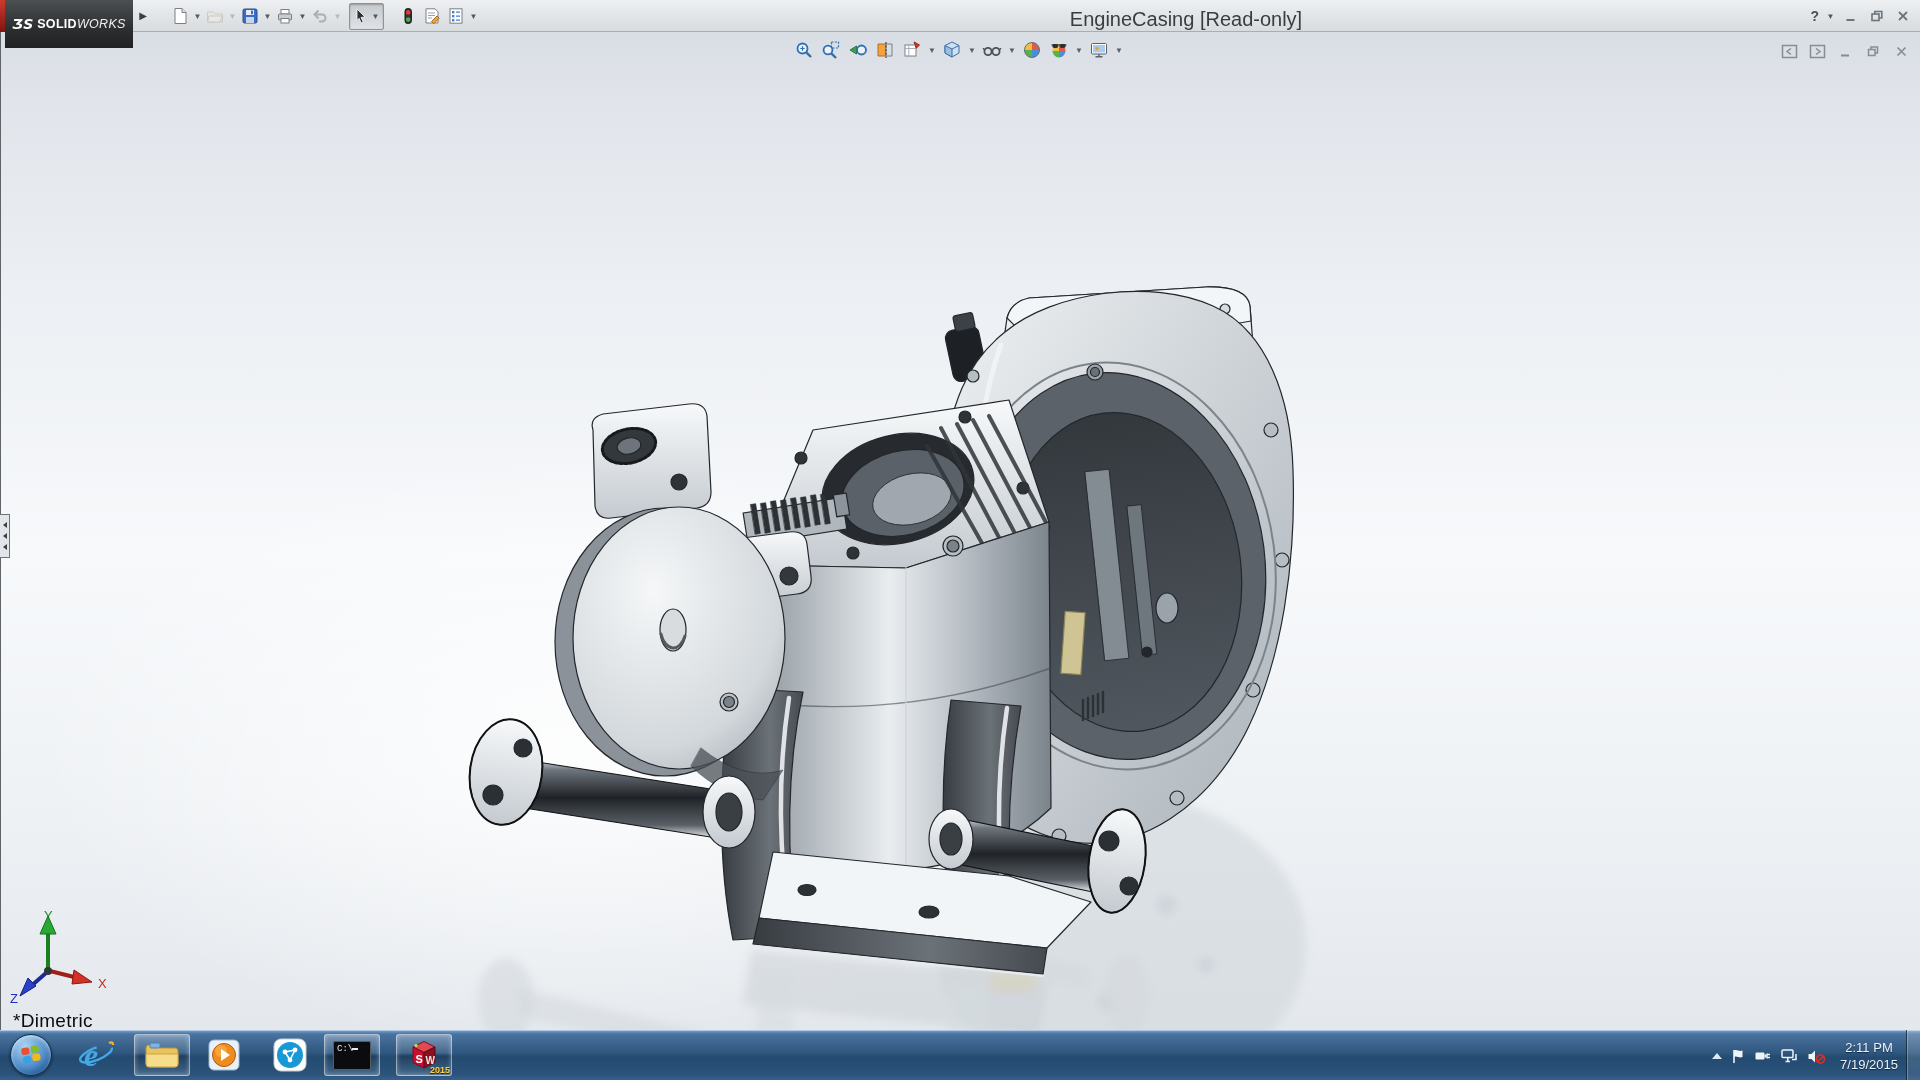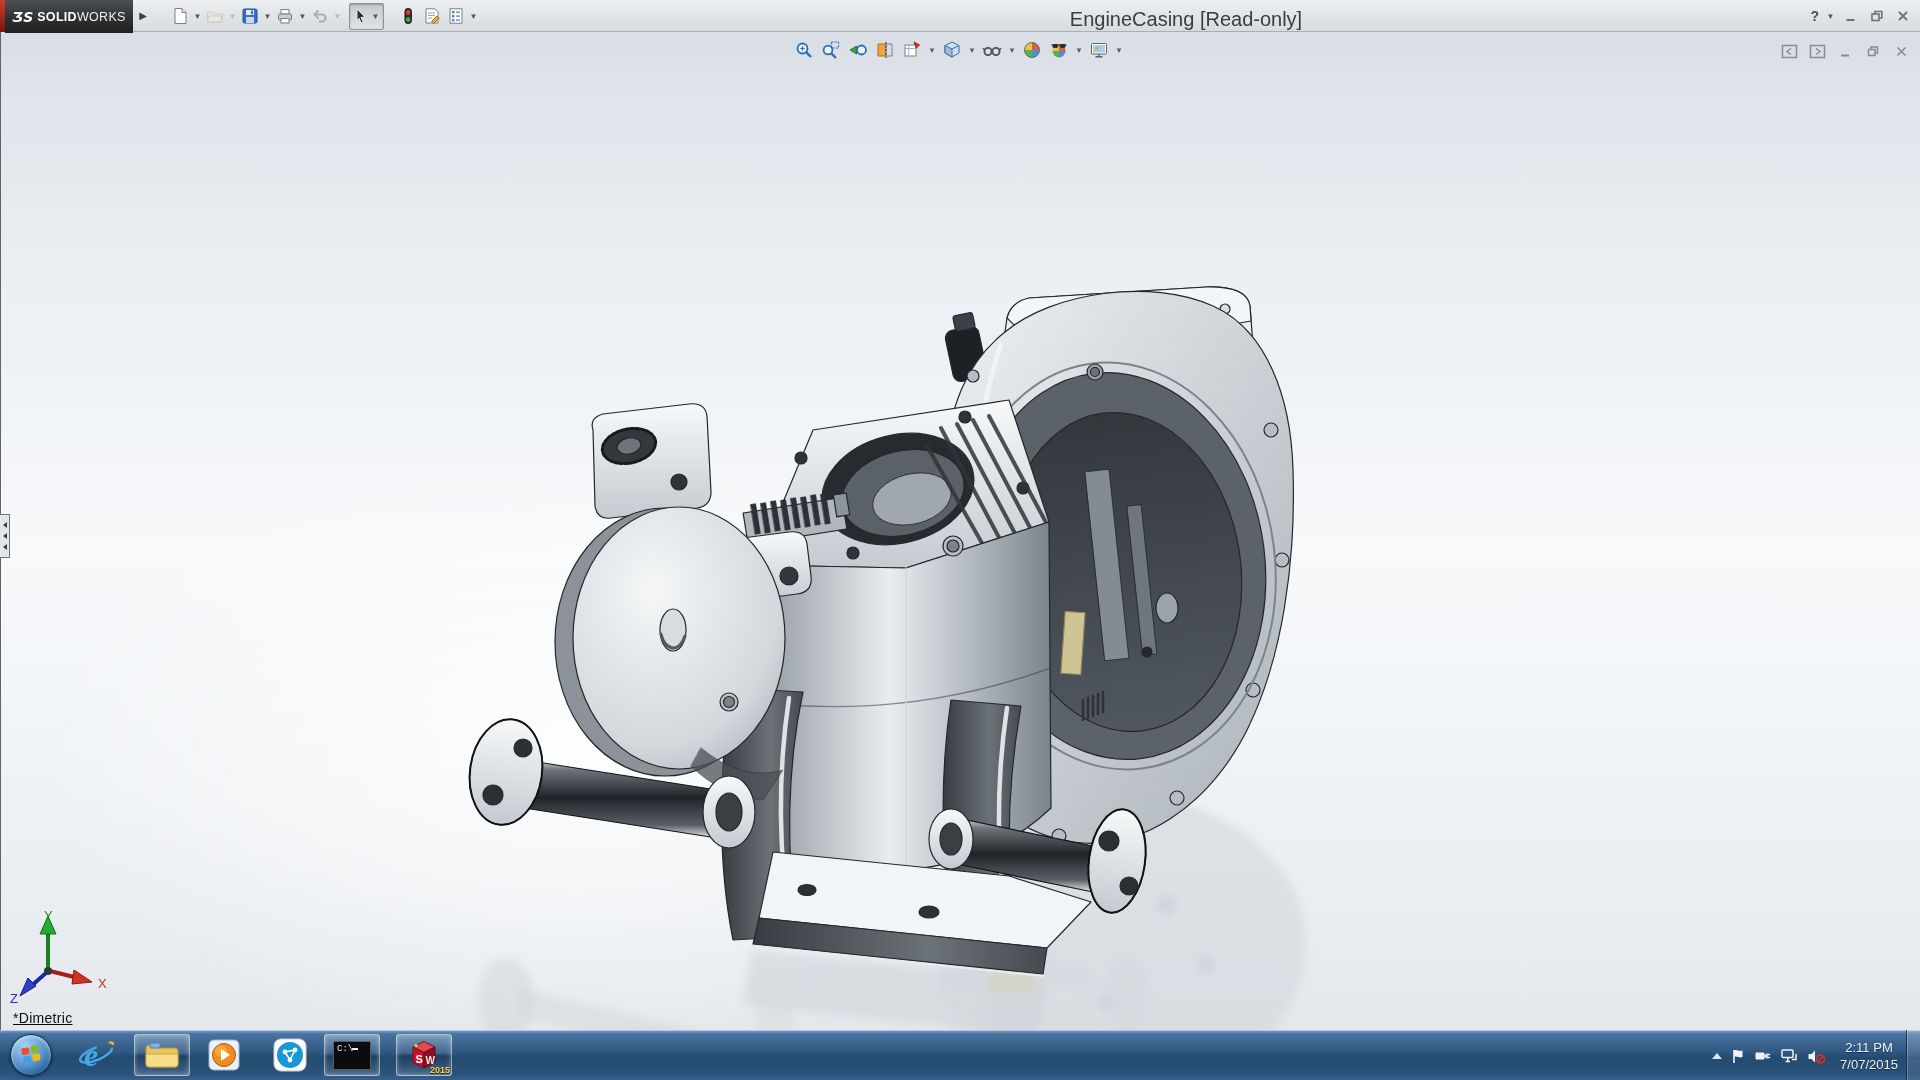--- a/index.html
+++ b/index.html
@@ -6,28 +6,28 @@
   html,body { width:1920px; height:1080px; overflow:hidden; }
   body { font-family:"Liberation Sans", sans-serif; background:#000; }
   .screen { position:relative; width:1920px; height:1080px; background:#e8ebef; overflow:hidden; }
 
   
   .titlebar { position:absolute; top:0; left:0; width:1920px; height:32px;
     background:linear-gradient(180deg,#eef0f2 0%,#e3e6e9 45%,#d9dcdf 100%);
     border-bottom:1px solid #a9aeb3; z-index:30; }
   .red-sliver { position:absolute; left:0; top:0; width:5px; height:32px;
     background:linear-gradient(180deg,#d03a2e,#7e1410); }
-  .logo-block { position:absolute; left:5px; top:0; width:128px; height:33px;
+  .logo-block { position:absolute; left:5px; top:0; width:128px; height:48px;
     background:linear-gradient(180deg,#4d5052 0%,#2c2e30 60%,#1f2123 100%);
     display:flex; align-items:center; justify-content:center; gap:4px; }
   .logo-mark { font-family:"DejaVu Sans", sans-serif; font-style:italic; font-weight:bold;
     color:#fff; font-size:14px; }
   .logo-name { color:#fff; font-size:12.5px; letter-spacing:.3px; }
   .logo-name b { font-weight:bold;text-align:center; }
-  .logo-name span { font-weight:normal; opacity:.92; }
+  .logo-name span { font-weight:normal; opacity:.92;font-style:italic; }
   .logo-expand { position:absolute; left:136px; top:7px; width:14px; height:18px;
     color:#3b3e40; font-size:10px; line-height:18px; text-align:center; cursor:pointer; }
 
   .std-toolbar { position:absolute; left:168px; top:2px; height:28px; display:flex; align-items:center; }
   .tbtn { width:24px; height:26px; display:flex; align-items:center; justify-content:center; border-radius:2px; }
   .dd { width:11px; height:26px; display:flex; align-items:center; justify-content:center;
     font-size:8px; color:#55595d; }
   .dd.dis { color:#b3b9bf; }
   .dis-icon { opacity:.45; filter:grayscale(.6); }
   .sel-box { display:flex; align-items:center; margin-left:6px; margin-right:4px; height:27px;
@@ -63,21 +63,21 @@
   
   .splitter { position:absolute; left:0; top:514px; width:10px; height:44px; z-index:20;
     background:#e2e5e9; border:1px solid #707478; border-left:none;
     display:flex; flex-direction:column; align-items:center; justify-content:center; gap:5px; }
   .tri-left { width:0; height:0; border-top:3px solid transparent; border-bottom:3px solid transparent;
     border-right:4px solid #3c4043; }
 
   
   .triad { position:absolute; left:6px; top:906px; z-index:5; }
   .view-label { position:absolute; left:13px; top:1010px; z-index:5;
-    font-size:14px; color:#0b0c0d; letter-spacing:.3px;text-decoration:underline; }
+    font-size:19px; color:#0b0c0d; letter-spacing:.3px; }
 
   
   .taskbar { position:absolute; left:0; top:1030px; width:1920px; height:50px; z-index:40;
     background:linear-gradient(180deg,#7fa9d4 0%,#49729f 8%,#2f577f 45%,#234a6f 55%,#2b527a 88%,#35608b 100%);
     box-shadow:inset 0 1px 0 rgba(255,255,255,.4); display:flex; align-items:center; }
   .tk-item { display:flex; align-items:center; justify-content:center; height:42px; }
   .tk-open { width:56px; border:1px solid rgba(255,255,255,.5); border-radius:3px;
     background:linear-gradient(180deg,rgba(255,255,255,.28),rgba(255,255,255,.10) 45%,rgba(0,0,0,.14) 52%,rgba(255,255,255,.12));
     box-shadow:inset 0 0 5px rgba(255,255,255,.35); }
   .start-orb { width:42px; height:42px; margin-left:10px; border-radius:50%;
@@ -616,19 +616,19 @@
         <rect x="2" y="2" width="11" height="7.5" rx="1" fill="none" stroke="#eef4fa" stroke-width="1.5"></rect>
         <path d="M5.5 13.5 h4.5 M7.8 9.5 v4 M16 6 v5.5 h-4" stroke="#eef4fa" stroke-width="1.5" fill="none"></path>
       </svg>
       <svg width="20" height="17" viewBox="0 0 20 17">
         <path d="M2.5 6 v5 h3 l3.5 3.5 v-12 L5.5 6 Z" fill="#eef4fa"></path>
         <circle cx="14.5" cy="11" r="4" fill="none" stroke="#d93025" stroke-width="1.7"></circle>
         <path d="M11.8 13.7 L17.2 8.3" stroke="#d93025" stroke-width="1.7"></path>
       </svg>
       <div class="clock">
         <div>2:11 PM</div>
-        <div>7/07/2015</div>
+        <div>7/19/2015</div>
       </div>
     </div>
   </div>
   <div class="show-desktop"></div>
 
 </div>
 
 </body></html>

